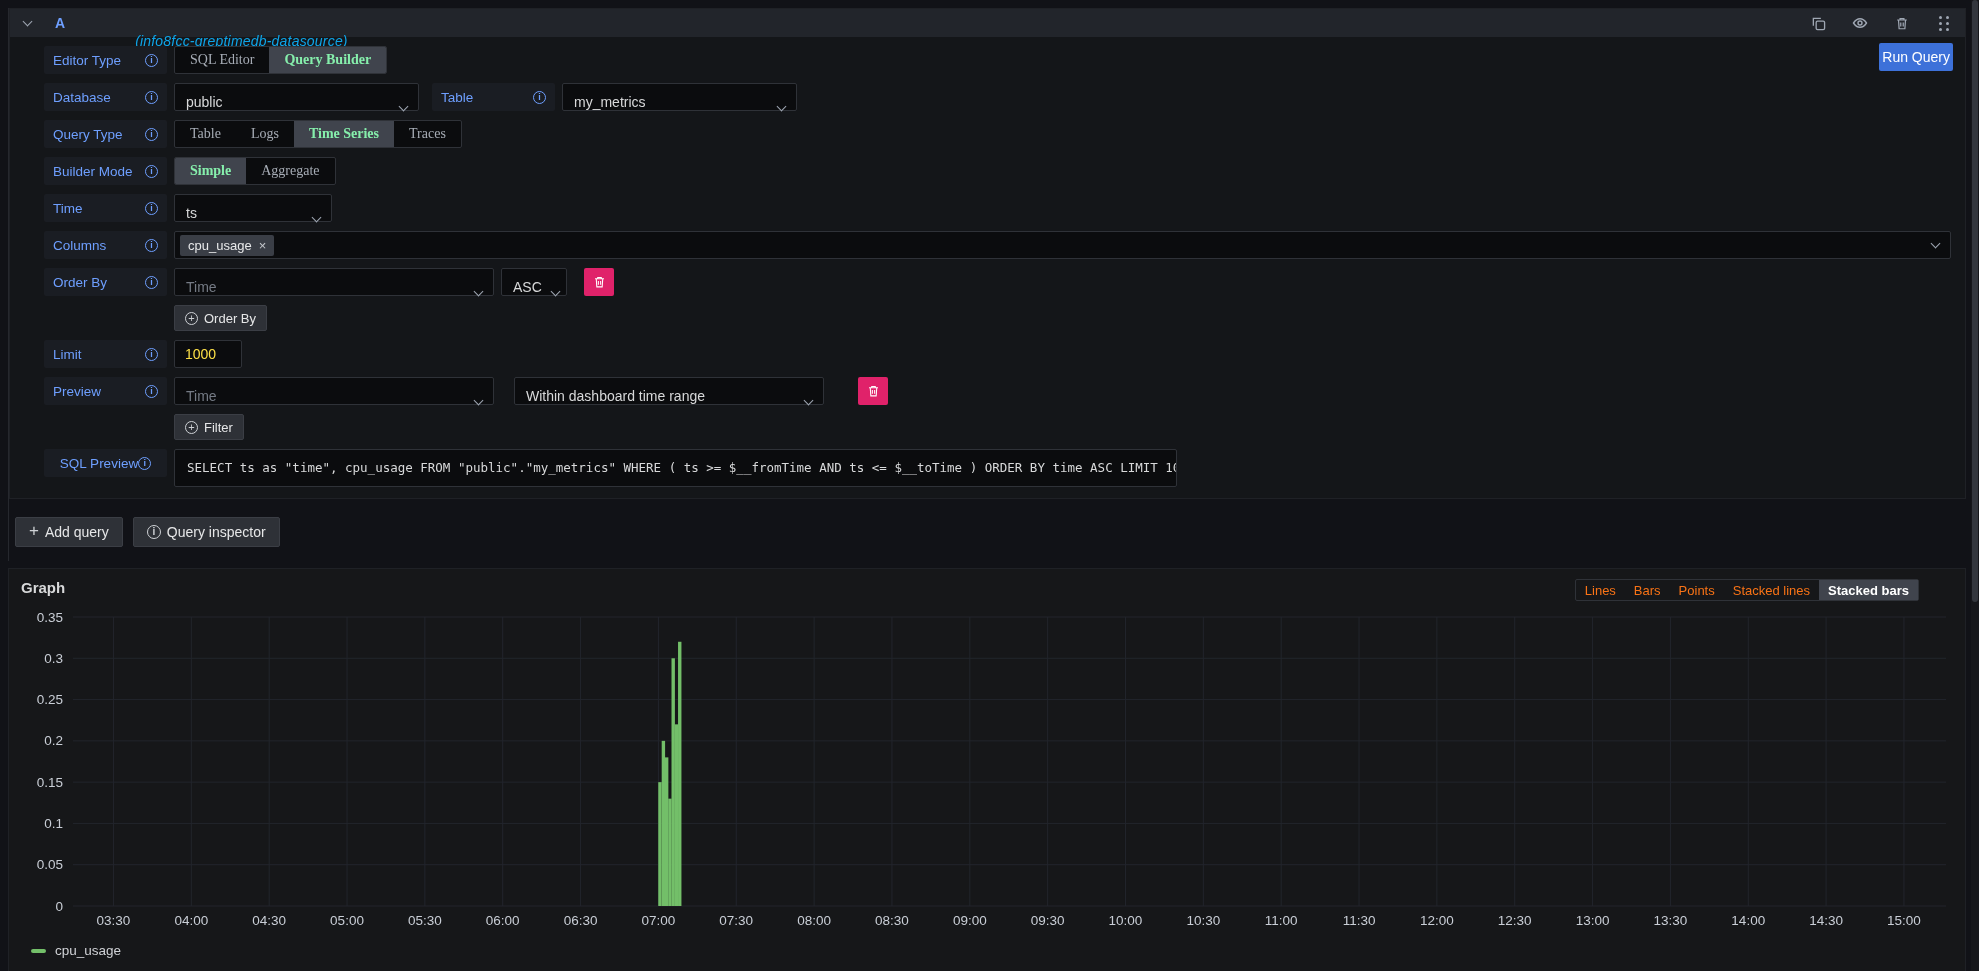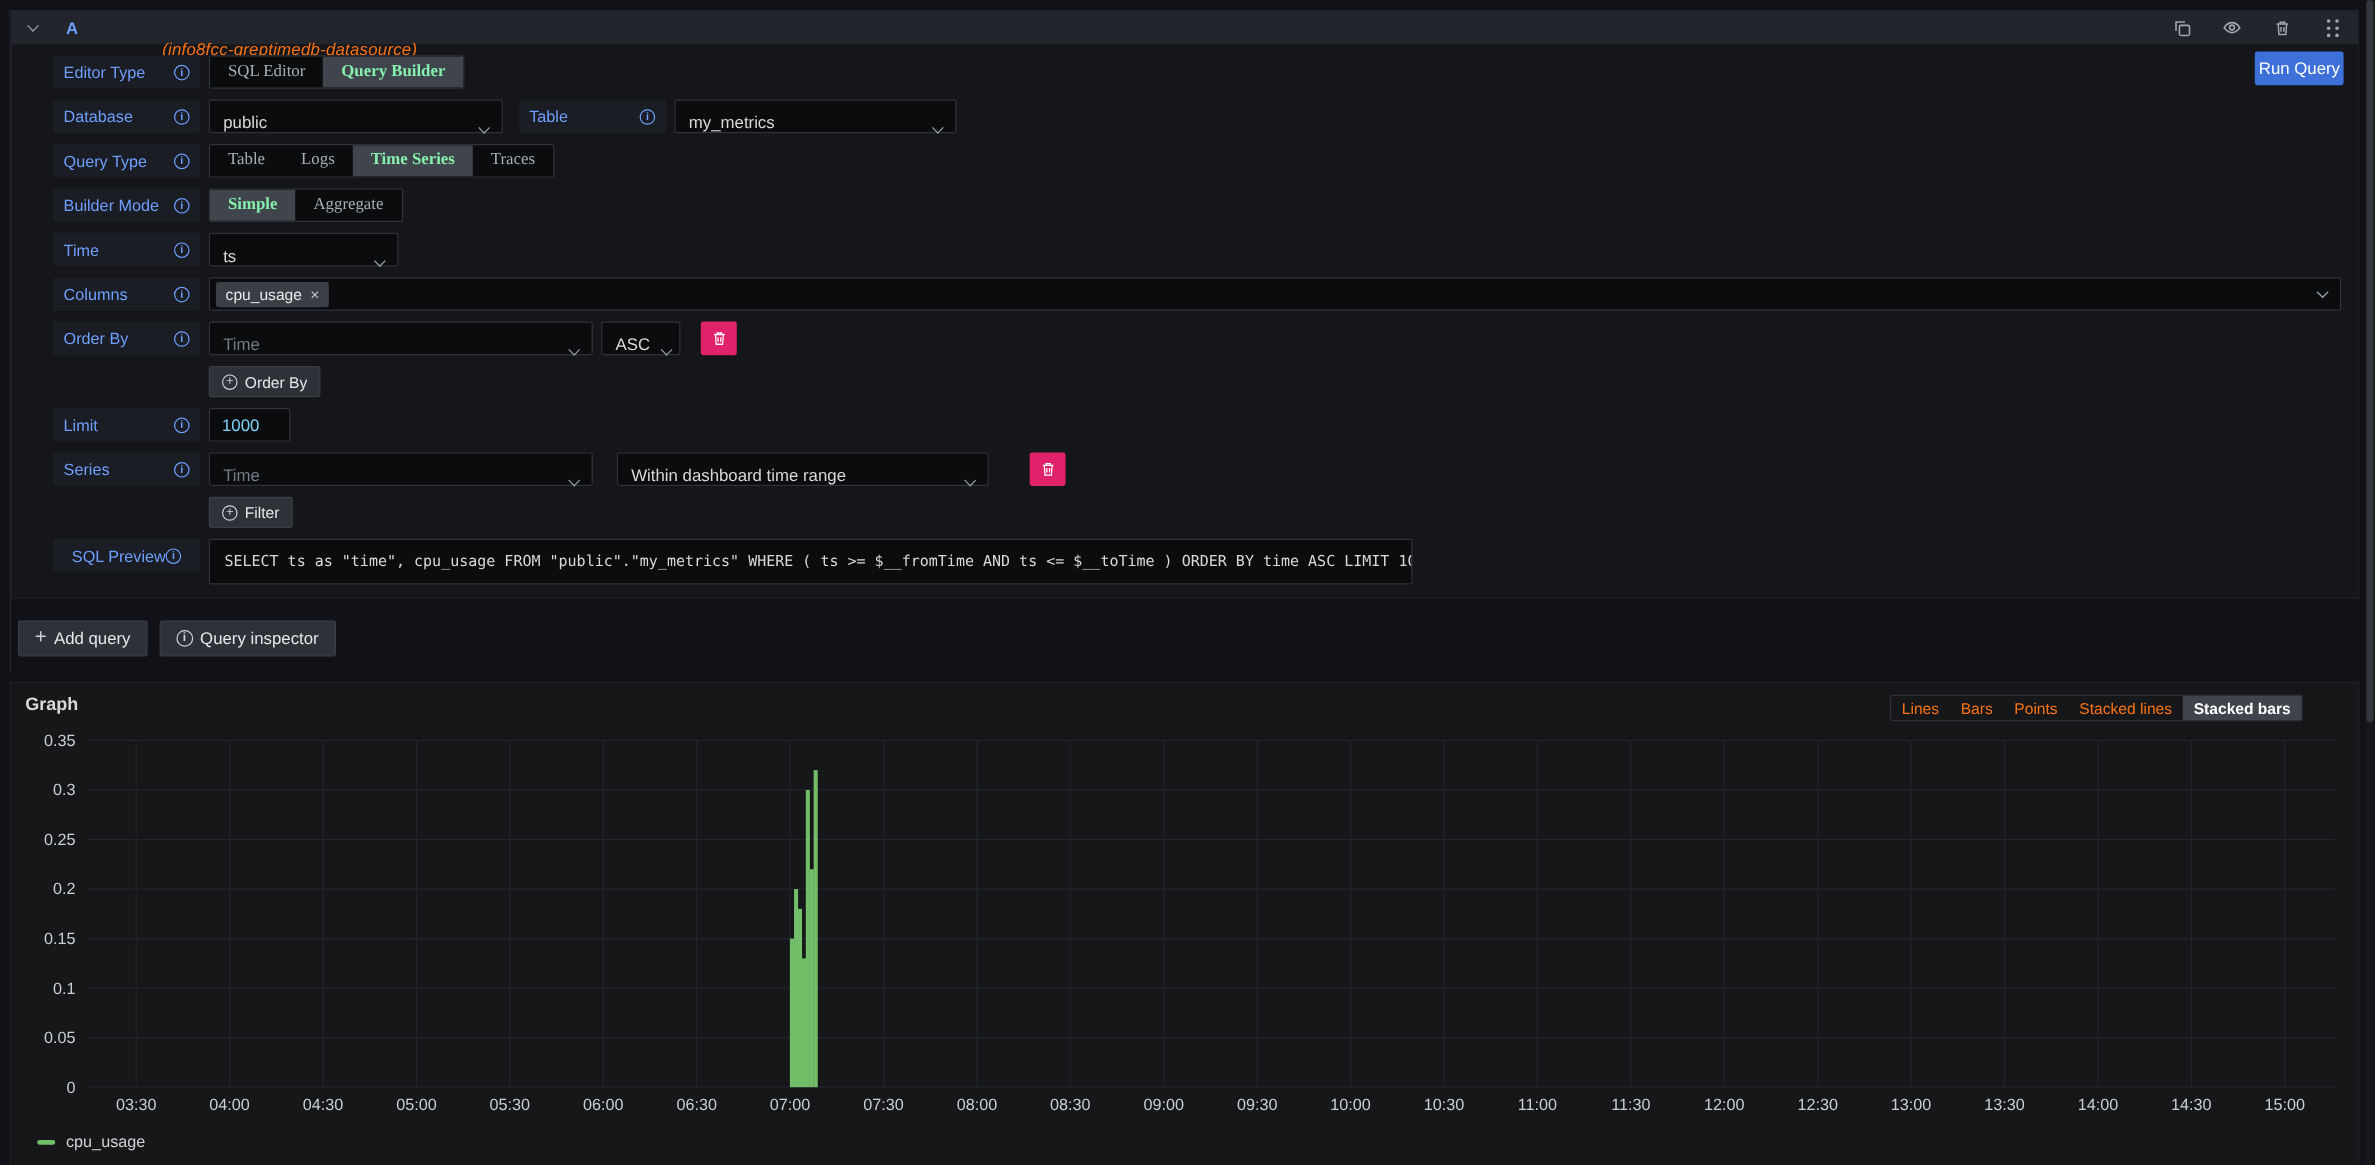--- a/index.html
+++ b/index.html
@@ -19,21 +19,21 @@
 
   
   .query-section { position: absolute; left: 8px; top: 8px; width: 1958px; border-left: 1px solid #26282e; }
   .q-row { background: #141619; border: 1px solid #1f2126; }
   .q-header {
     height: 28px; background: #22252b; display: flex; align-items: center;
     padding: 0 12px 0 14px; gap: 10px; font-size: 14px;
   }
   .chev-sm { width: 7px; height: 7px; border-right: 1.5px solid #9fa7b3; border-bottom: 1.5px solid #9fa7b3; transform: rotate(45deg); margin-top: -4px; }
   .ref-id { color: #6e9fff; font-weight: 700; margin-left: 14px; }
-  .ds-name { color: #f97316; font-style: italic; margin-left: 60px; letter-spacing: .2px; margin-top: 35px; }
+  .ds-name { color: #0ea5e9; font-style: italic; margin-left: 60px; letter-spacing: .2px; margin-top: 35px; }
   .q-header .spacer { flex: 1; }
   .hicon { width: 18px; height: 18px; display: flex; align-items: center; justify-content: center; margin-left: 14px; cursor: pointer; }
   .hicon svg { stroke: #9fa7b3; fill: none; stroke-width: 1.4; }
   .dots { display: grid; grid-template-columns: 4px 4px; grid-gap: 3px; }
   .dots i { width: 3px; height: 3px; border-radius: 50%; background: #9fa7b3; }
 
   .q-body { position: relative; padding: 9px 14px 2px 34px; }
   .row { display: flex; align-items: stretch; gap: 7px; margin-bottom: 9px; min-height: 28px; }
   .lbl {
     width: 123px; flex: 0 0 123px; background: #1a1d23; border-radius: 2px;
@@ -47,21 +47,21 @@
   .seg-btn.active { background: #40444d; color: #86efac; font-weight: 700; }
 
   .select {
     height: 28px; background: #0b0c0e; border: 1px solid #2f3238; border-radius: 2px;
     display: flex; align-items: flex-end; justify-content: space-between;
     padding: 0 11px; font-size: 14px; color: #d8d9da; cursor: pointer;
   }
   .select .placeholder { color: #757b85; }
   .caret { width: 7px; height: 7px; border-right: 1.4px solid #9fa7b3; border-bottom: 1.4px solid #9fa7b3; transform: rotate(45deg); margin-top: -4px; flex: 0 0 7px; margin-left: 10px; }
 
-  .input { height: 28px; background: #0b0c0e; border: 1px solid #2f3238; border-radius: 2px; color: #7dd3fc; font-size: 14px; padding: 0 10px; font-family: inherit; }
+  .input { height: 28px; background: #0b0c0e; border: 1px solid #2f3238; border-radius: 2px; color: #fde047; font-size: 14px; padding: 0 10px; font-family: inherit; }
 
   .multifield { flex: 1; background: #0b0c0e; border: 1px solid #2f3238; border-radius: 2px; display: flex; align-items: center; padding: 0 11px 0 5px; cursor: text; }
   .chip { background: #3a3e46; border-radius: 2px; height: 21px; display: flex; align-items: center; gap: 7px; padding: 0 8px; font-size: 13px; color: #e8e9ea; }
   .chip .x { color: #c6c9cd; font-size: 13px; cursor: pointer; }
   .multifield .caret { margin-left: auto; }
 
   .btn-danger { width: 30px; height: 28px; background: #e0226a; border: 0; border-radius: 2px; display: flex; align-items: center; justify-content: center; cursor: pointer; }
   .btn-danger svg { stroke: #fff; fill: none; stroke-width: 1.3; }
 
   .subrow { margin: 0 0 9px 130px; display: flex; }
@@ -261,21 +261,21 @@
         <div class="row">
           <div class="lbl">
             <span>Limit</span>
             <span class="info">i</span>
           </div>
           <input class="input" style="width: 68px;" value="1000">
         </div>
 
         <div class="row">
           <div class="lbl">
-            <span>Series</span>
+            <span>Preview</span>
             <span class="info">i</span>
           </div>
           <div class="select" style="width:320px">
             <span class="placeholder">Time</span>
             <span class="caret"></span>
           </div>
           <div class="select" style="width:310px;margin-left:13px">
             <span>Within dashboard time range</span>
             <span class="caret"></span>
           </div>

